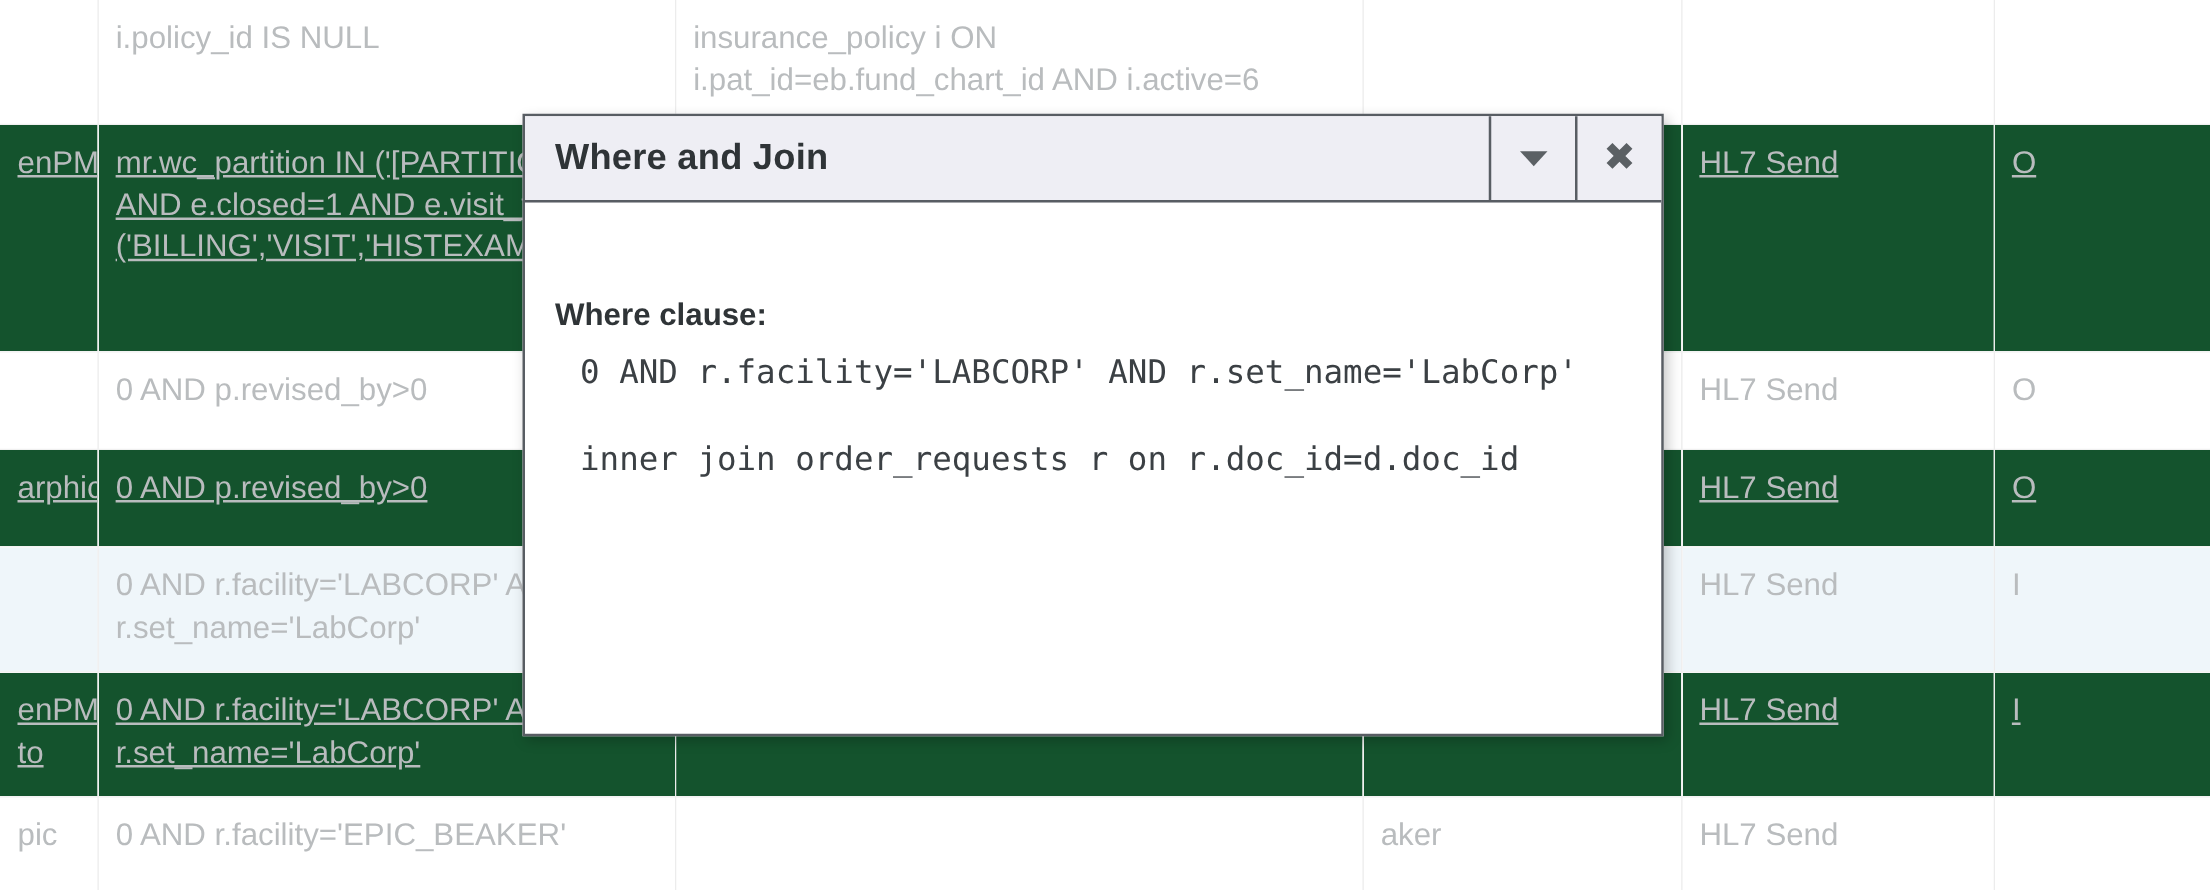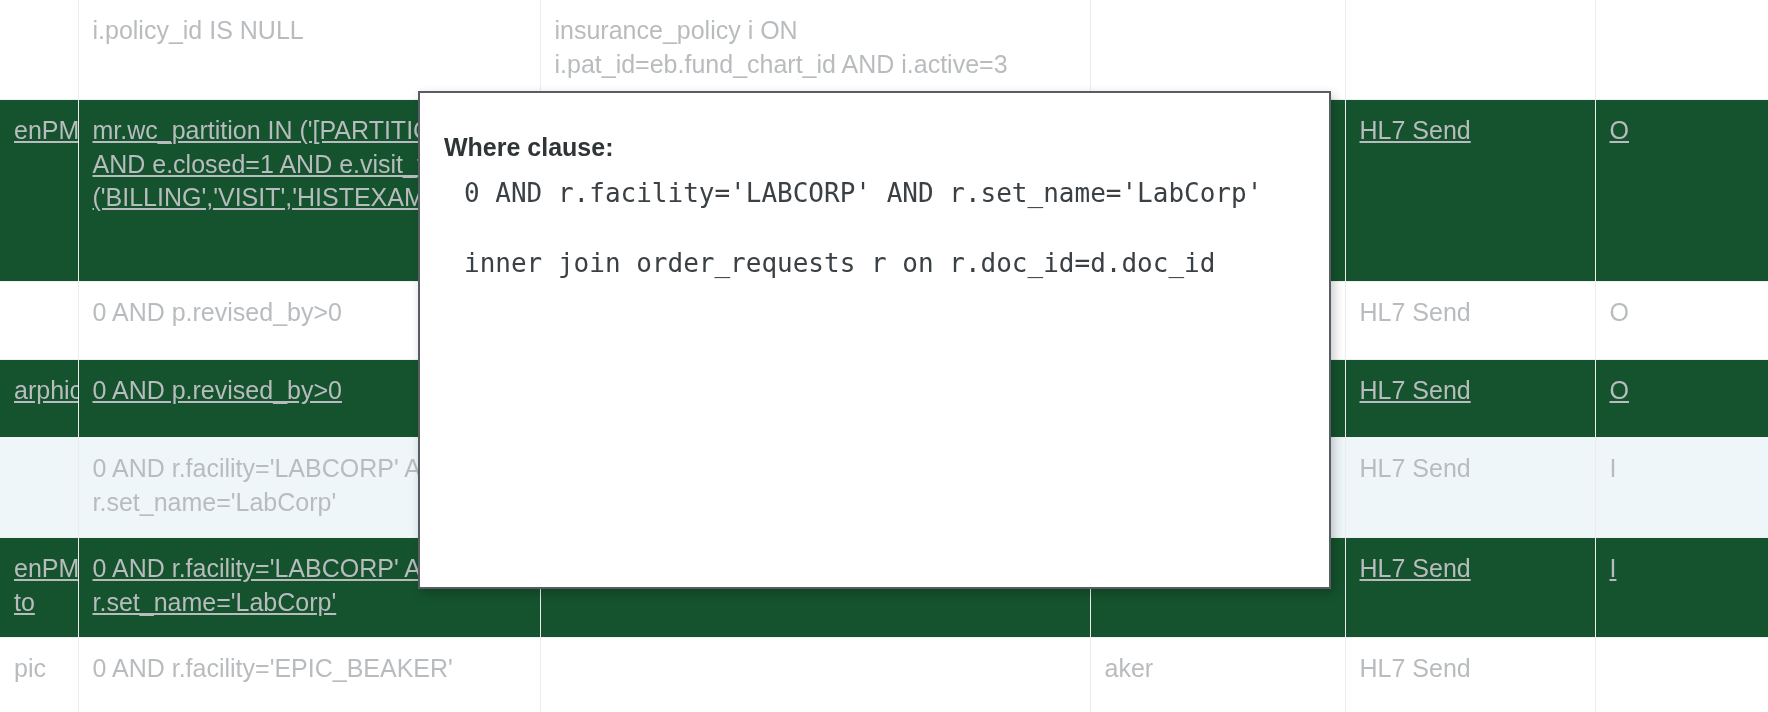--- a/index.html
+++ b/index.html
@@ -105,20 +105,21 @@
     font-weight: bold;
     line-height: 1;
     font-family: "DejaVu Sans", sans-serif;
   }
 
   #dialog-body {
     flex: 1 1 auto;
     padding: 40px 24px 10px 24px;
     box-sizing: border-box;
     overflow: hidden;
+    margin-top: 36px;
   }
   .field-label {
     font-size: 25px;
     font-weight: bold;
     color: #2f3437;
     margin: 0 0 16px 0;
   }
   .code-value {
     font-family: "DejaVu Sans Mono", monospace;
     font-size: 26px;
@@ -140,21 +141,21 @@
       <col class="col-c">
     <col class="col-d">
       <col class="col-e">
       <col class="col-f">
   </colgroup>
   <tbody>
 
     <tr class="plain" style="height:36px">
       <td></td>
       <td>i.policy_id IS NULL</td>
-      <td>insurance_policy i ON i.pat_id=eb.fund_chart_id AND i.active=3</td>
+      <td>insurance_policy i ON i.pat_id=eb.fund_chart_id AND i.active=6</td>
       <td></td>
       <td></td>
       <td></td>
     </tr>
 
     <tr class="alt" style="height:182px">
       <td class="nowrap-cell">enPM</td>
       <td>mr.wc_partition IN ('[PARTITION]') AND e.closed=1 AND e.visit_type IN ('BILLING','VISIT','HISTEXAM')</td>
       <td>LEFT JOIN patient_mrns mr ON mr.pat_id=e.pat_id</td>
       <td>OpenPM</td>
@@ -205,20 +206,31 @@
       <td>aker</td>
       <td>HL7 Send</td>
       <td></td>
     </tr>
 
   </tbody>
 </table>
 
 <div id="dialog">
 
+  <div id="dialog-header">
+    <div id="dialog-title">Where and Join</div>
+
+    <div class="hdr-btn">
+      <span class="caret"></span>
+    </div>
+
+    <div class="hdr-btn">
+      <span class="xmark">✖</span>
+    </div>
+  </div>
 
   <div id="dialog-body">
 
     <p class="field-label">Where clause:</p>
     <p class="code-value block-gap-1">0 AND r.facility='LABCORP' AND r.set_name='LabCorp'</p>
 
     <p class="code-value">inner join order_requests r on r.doc_id=d.doc_id</p>
 
   </div>
 </div>

